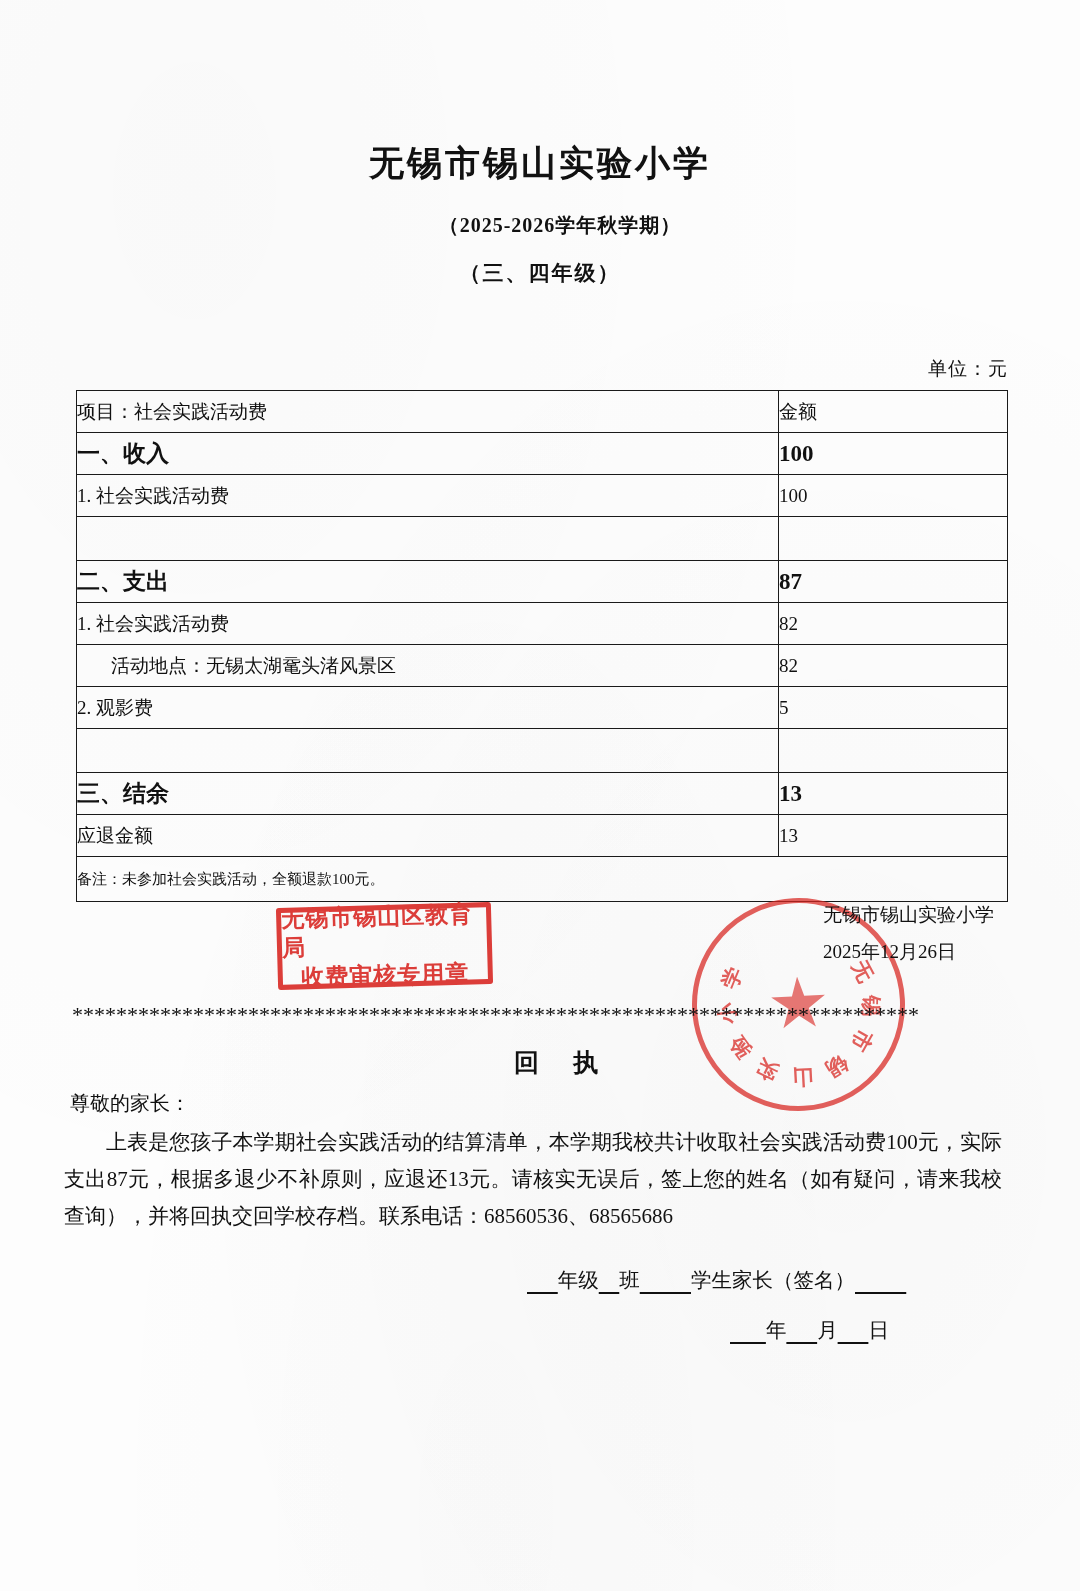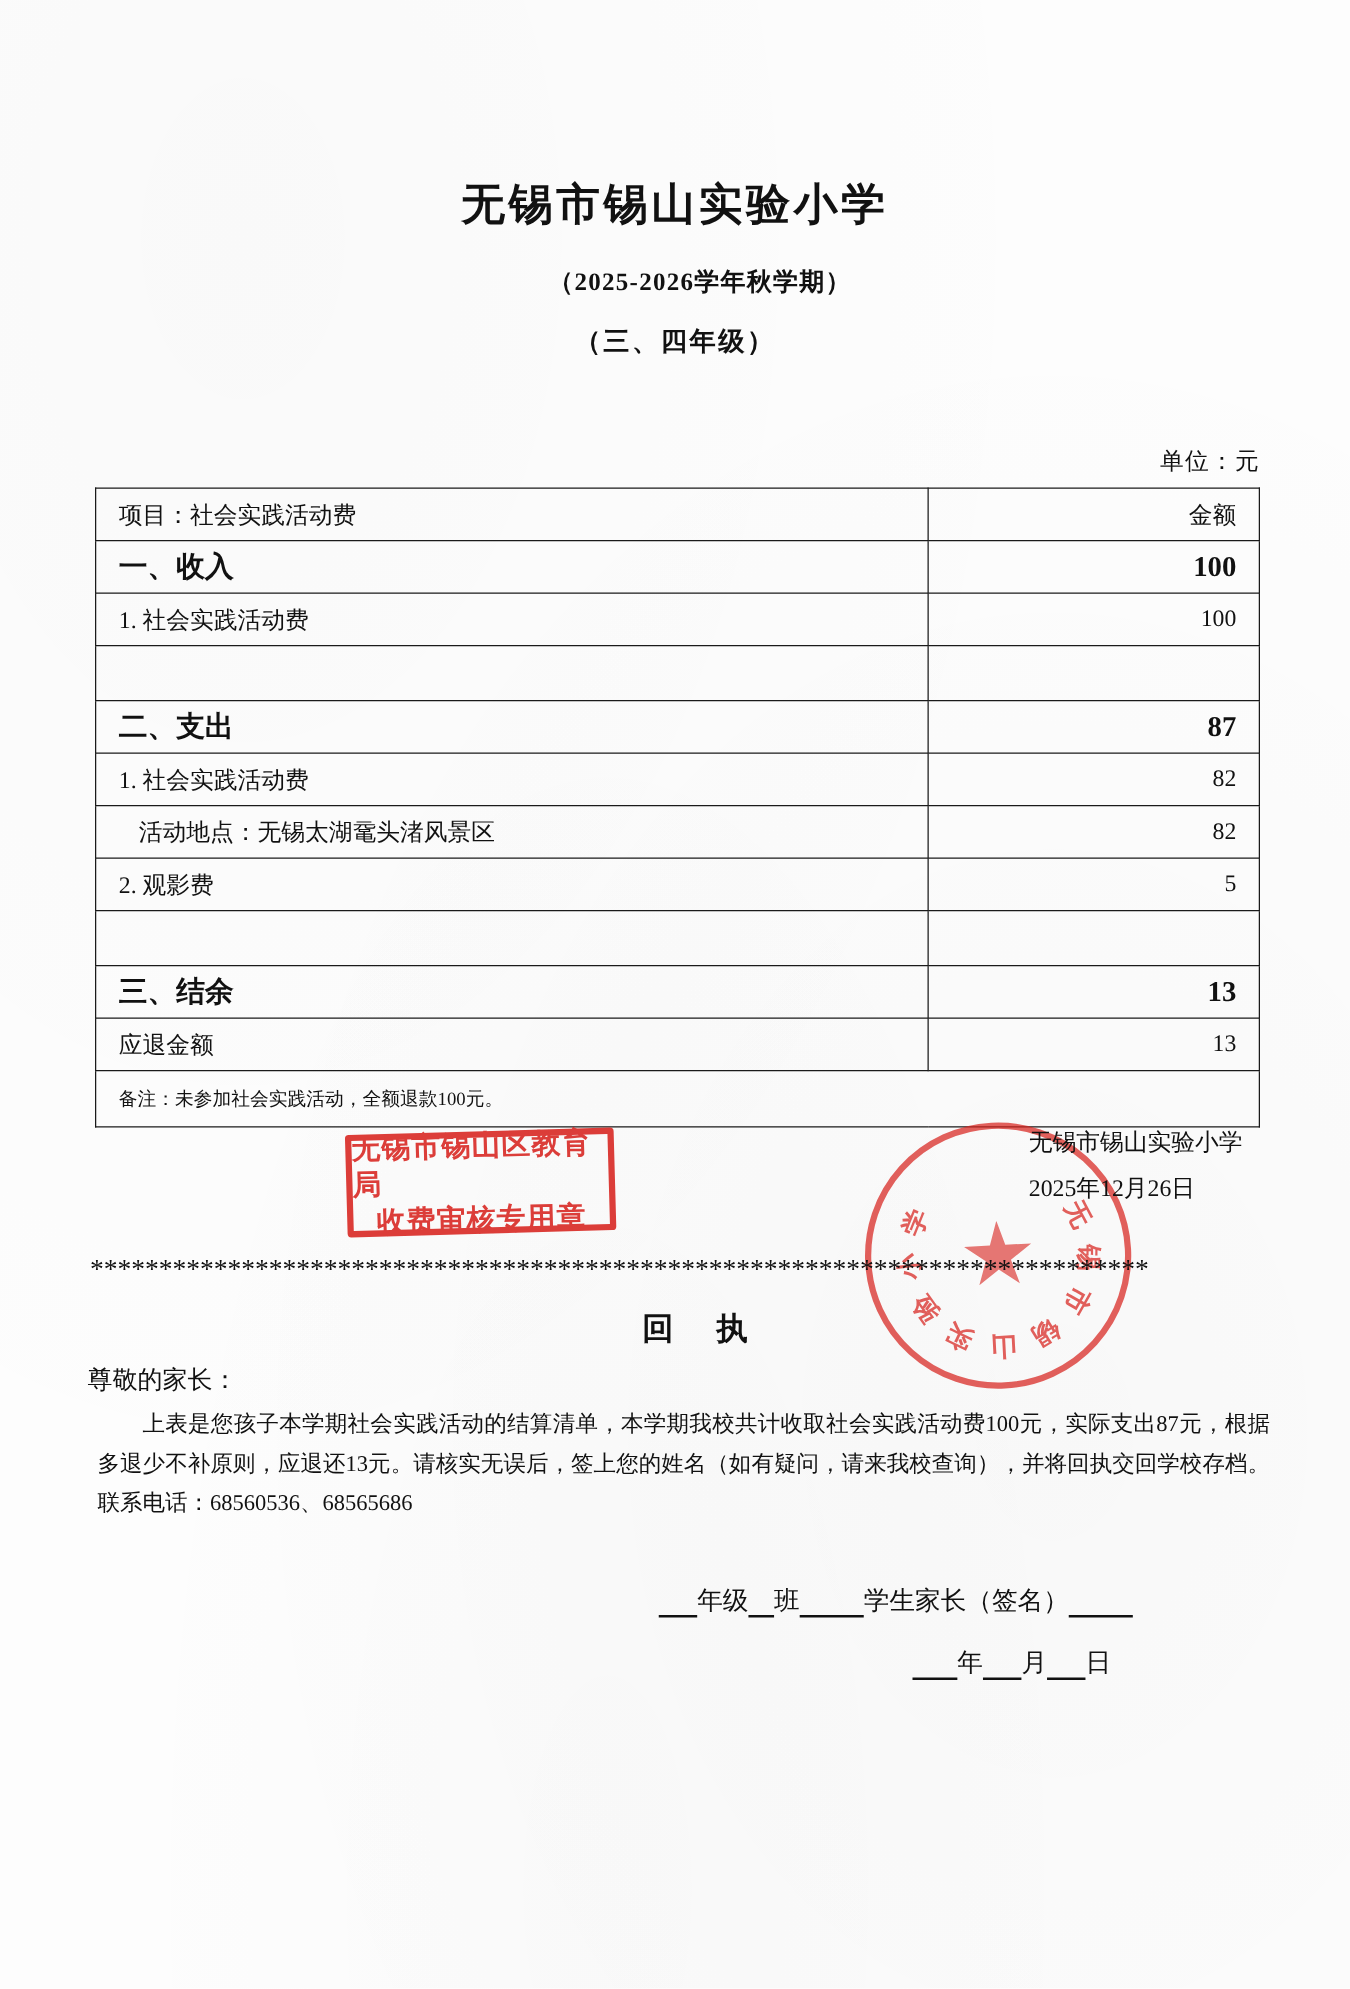--- a/index.html
+++ b/index.html
@@ -75,27 +75,27 @@
     position: absolute;
     top: 390px;
     left: 76px;
     width: 932px;
     border-collapse: collapse;
     table-layout: fixed;
   }
   .fee-table td {
     border: 1.6px solid #1a1a1a;
     font-size: 19px;
-    padding: 0 18px;
+    padding: 0 0;
     height: 41px;
     vertical-align: middle;
   }
   .fee-table td.col-amt {
     width: 228px;
-    text-align: right;
+    text-align: left;
   }
   .fee-table tr.bold-row td {
     font-weight: bold;
     font-size: 23px;
   }
   .fee-table tr.blank-row td {
     height: 43px;
   }
   .fee-table td.indent {
     padding-left: 34px;
@@ -211,23 +211,23 @@
   }
   .salutation {
     position: absolute;
     top: 1090px;
     left: 70px;
     font-size: 20px;
   }
   .body-para {
     position: absolute;
     top: 1124px;
-    left: 78px;
+    left: 64px;
     width: 938px;
-    font-size: 18px;
+    font-size: 21px;
     line-height: 1.75;
     text-align: justify;
     text-indent: 2em;
   }
   .sig-lines {
     position: absolute;
     top: 1266px;
     left: 0;
     width: 1080px;
     font-size: 20.5px;

